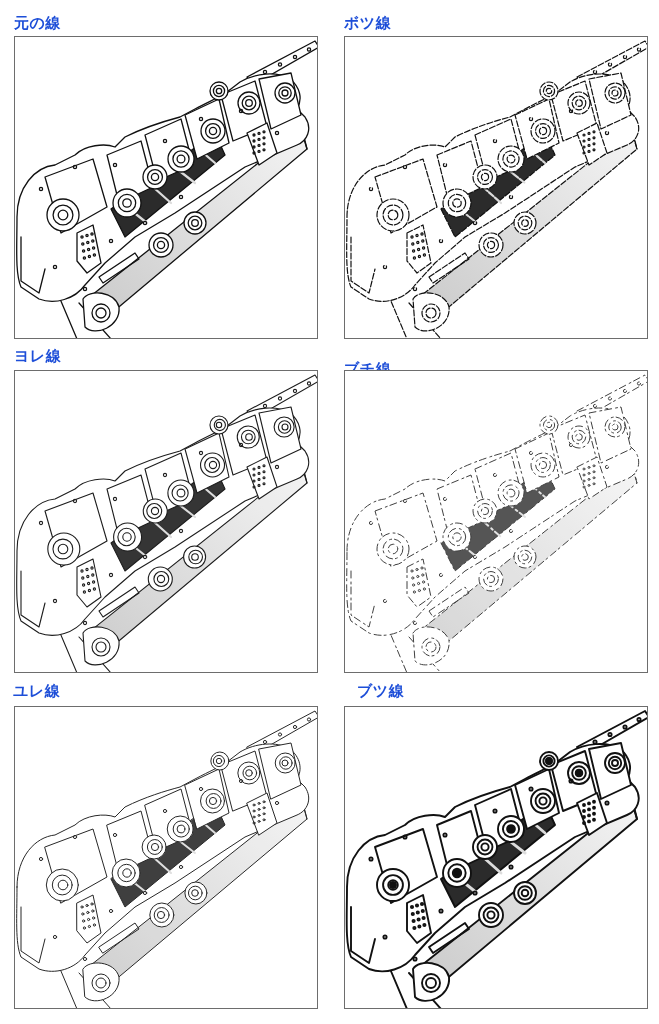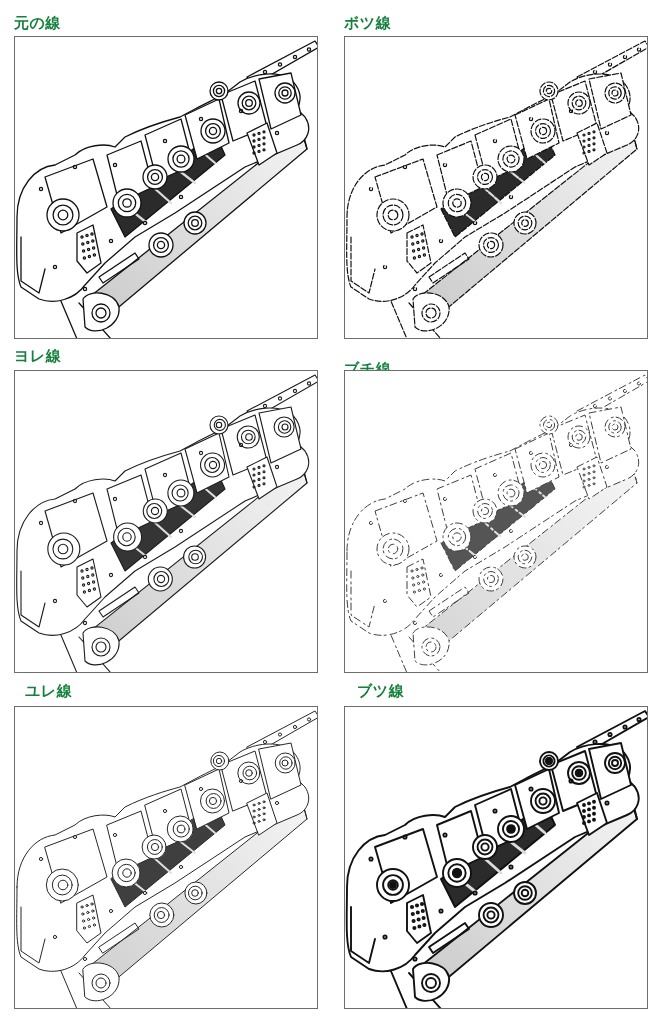--- a/index.html
+++ b/index.html
@@ -1,18 +1,18 @@
 <!DOCTYPE html>
 <html><head>
 <meta charset="utf-8">
 <style>
   html, body { margin:0; padding:0; background:#ffffff; }
   body { width:659px; height:1024px; position:relative; overflow:hidden;
          font-family:"DejaVu Sans", "Liberation Sans", sans-serif; }
-  .label { position:absolute; font-size:15px; font-weight:bold; color:#15803d;
+  .label { position:absolute; font-size:15px; font-weight:bold; color:#1d4ed8;
            letter-spacing:0.5px; line-height:18px; }
   .panel { position:absolute; width:304px; height:303px; box-sizing:border-box;
            border:1px solid #6d6d6d; background:#ffffff; overflow:hidden; }
   .panel svg { position:absolute; left:0; top:0; width:304px; height:303px; }
 </style>
 </head>
 <body>
 
 <div class="label" style="left:14px;top:14px;">元の線</div>
 <div class="panel" style="left:14px;top:36px;">
@@ -463,21 +463,21 @@
         <circle cx="166" cy="160" r="1.6"></circle>
         <circle cx="40" cy="230" r="1.6"></circle>
         <circle cx="70" cy="252" r="1.6"></circle>
         <path d="M68 262 C74 252 100 254 104 270 C106 290 80 300 70 290 Z" fill="#fff"></path>
         <circle cx="86" cy="276" r="9"></circle>
         <circle cx="86" cy="276" r="5"></circle>
       </g>
     </svg>
 </div>
 
-<div class="label" style="left:25px;top:682px;">ユレ線</div>
+<div class="label" style="left:13px;top:682px;">ユレ線</div>
 <div class="panel" style="left:14px;top:706px;">
   <svg viewBox="0 0 304 303">
       <defs>
         <linearGradient id="g4" x1="0" y1="1" x2="1" y2="0">
           <stop offset="0" stop-color="#c9c9c9"></stop>
           <stop offset="1" stop-color="#f4f4f4"></stop>
         </linearGradient>
       </defs>
       <g stroke="#111111" stroke-width="1" fill="none" stroke-linecap="round" stroke-linejoin="round" opacity="0.9">
         <path d="M72 261.1373132232686 L286 91.10812470236539 L292 112 L80 290 Z" fill="url(#g4)"></path>

